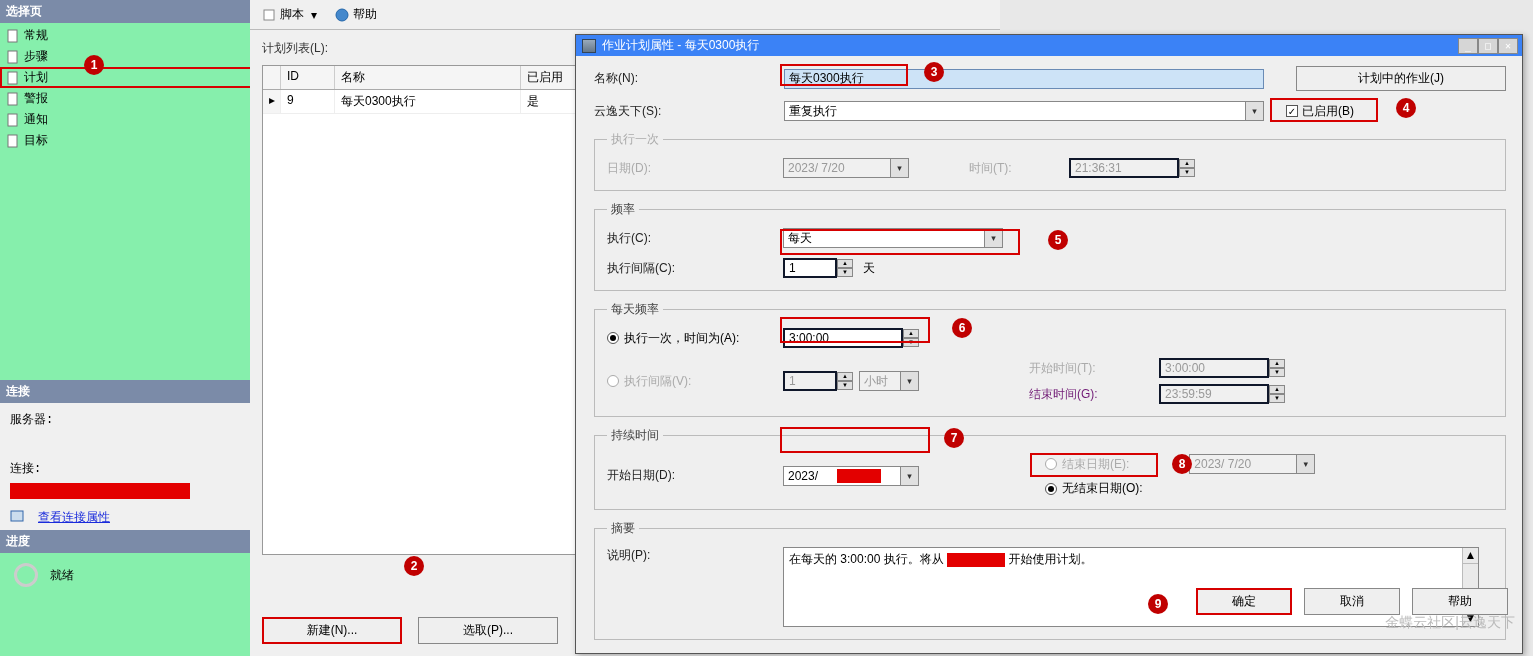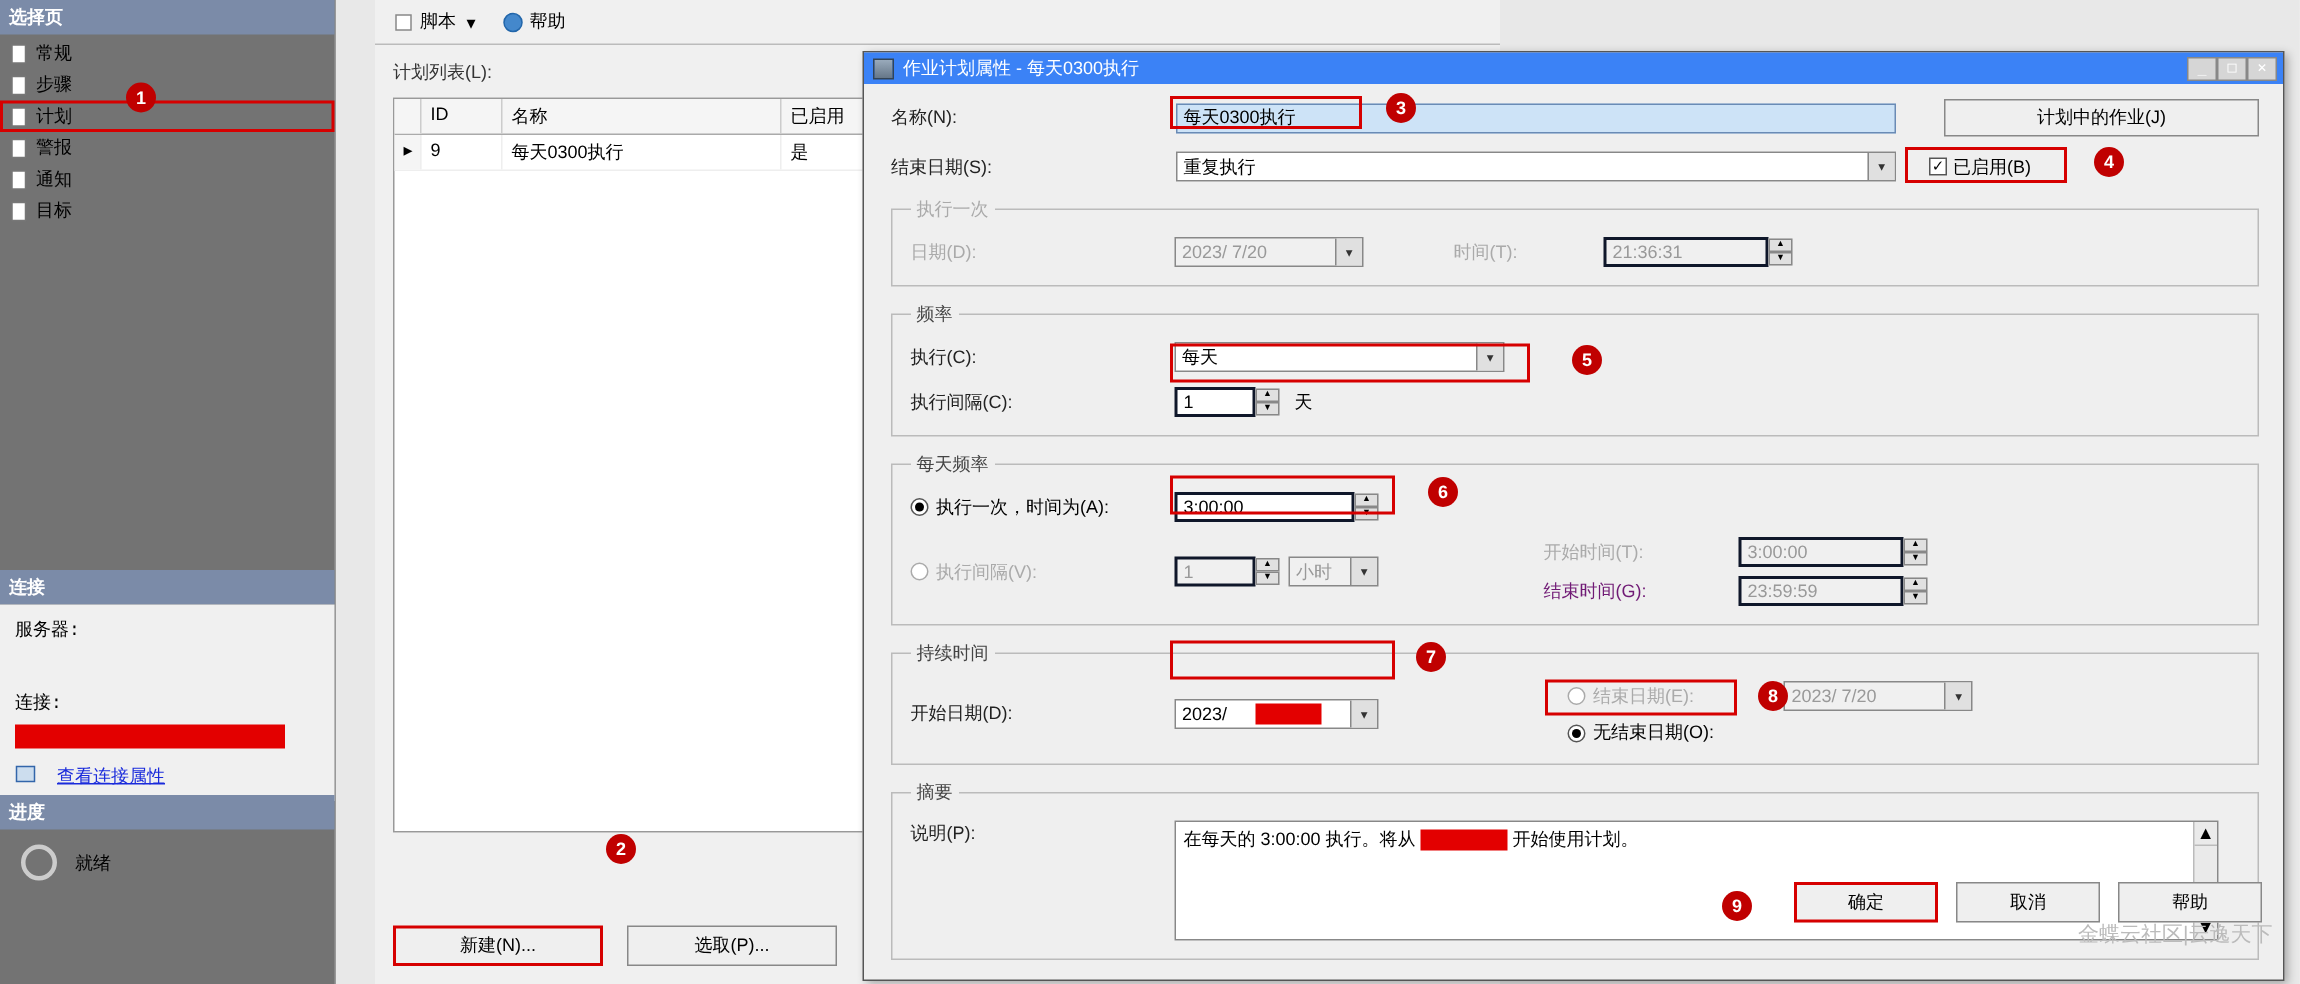--- a/index.html
+++ b/index.html
@@ -1,19 +1,19 @@
 <!DOCTYPE html>
 <html><head>
 <meta charset="utf-8">
 <style>
 * { box-sizing: border-box; margin: 0; padding: 0; font-family: "Microsoft YaHei", SimSun, Tahoma, sans-serif; font-size: 12px; }
 body { background: #e8e8e8; width: 1533px; height: 656px; position: relative; }
 
 
-.left-panel { position: absolute; left: 0; top: 0; width: 224px; height: 656px; background: #737373; border-right: 1px solid #999; }
+.left-panel { position: absolute; left: 0; top: 0; width: 262px; height: 656px; background: #86efac; border-right: 1px solid #999; }
 .section-hdr { background: #7b8ba8; color: #fff; padding: 3px 6px; font-weight: bold; }
 .nav-list { padding: 2px 0; }
 .nav-item { padding: 2px 6px; display: flex; align-items: center; gap: 4px; cursor: pointer; }
 .nav-item.selected { border: 2px solid #d60000; padding: 0 4px; }
 .nav-icon { width: 14px; height: 14px; display: inline-block; }
 .nav-icon svg { width: 14px; height: 14px; }
 .conn-section { position: absolute; top: 380px; left: 0; width: 100%; }
 .conn-body { padding: 8px 10px; background: #f0f0f0; }
 .conn-label { margin-bottom: 6px; font-family: Liberation Mono, monospace; }
 .redacted { background: #e30000; width: 180px; height: 16px; margin-bottom: 10px; }
@@ -202,21 +202,21 @@
   <div class="dlg-body">
 
     <div class="form-row">
       <span class="lbl">名称(N):</span>
       <input class="txt-input sel" style="width: 480px;" value="每天0300执行">
       <span style="flex:1"></span>
       <button class="win-btn" style="min-width:210px">计划中的作业(J)</button>
     </div>
 
     <div class="form-row">
-      <span class="lbl">结束日期(S):</span>
+      <span class="lbl">云逸天下(S):</span>
       <div class="combo" style="width:480px">
           <span>重复执行</span>
           <span class="arrow chevron"></span>
         </div>
       <span style="width:22px"></span>
       <label class="chk">
           <span class="chk-box">✓</span>
           <span>已启用(B)</span>
         </label>
     </div>

